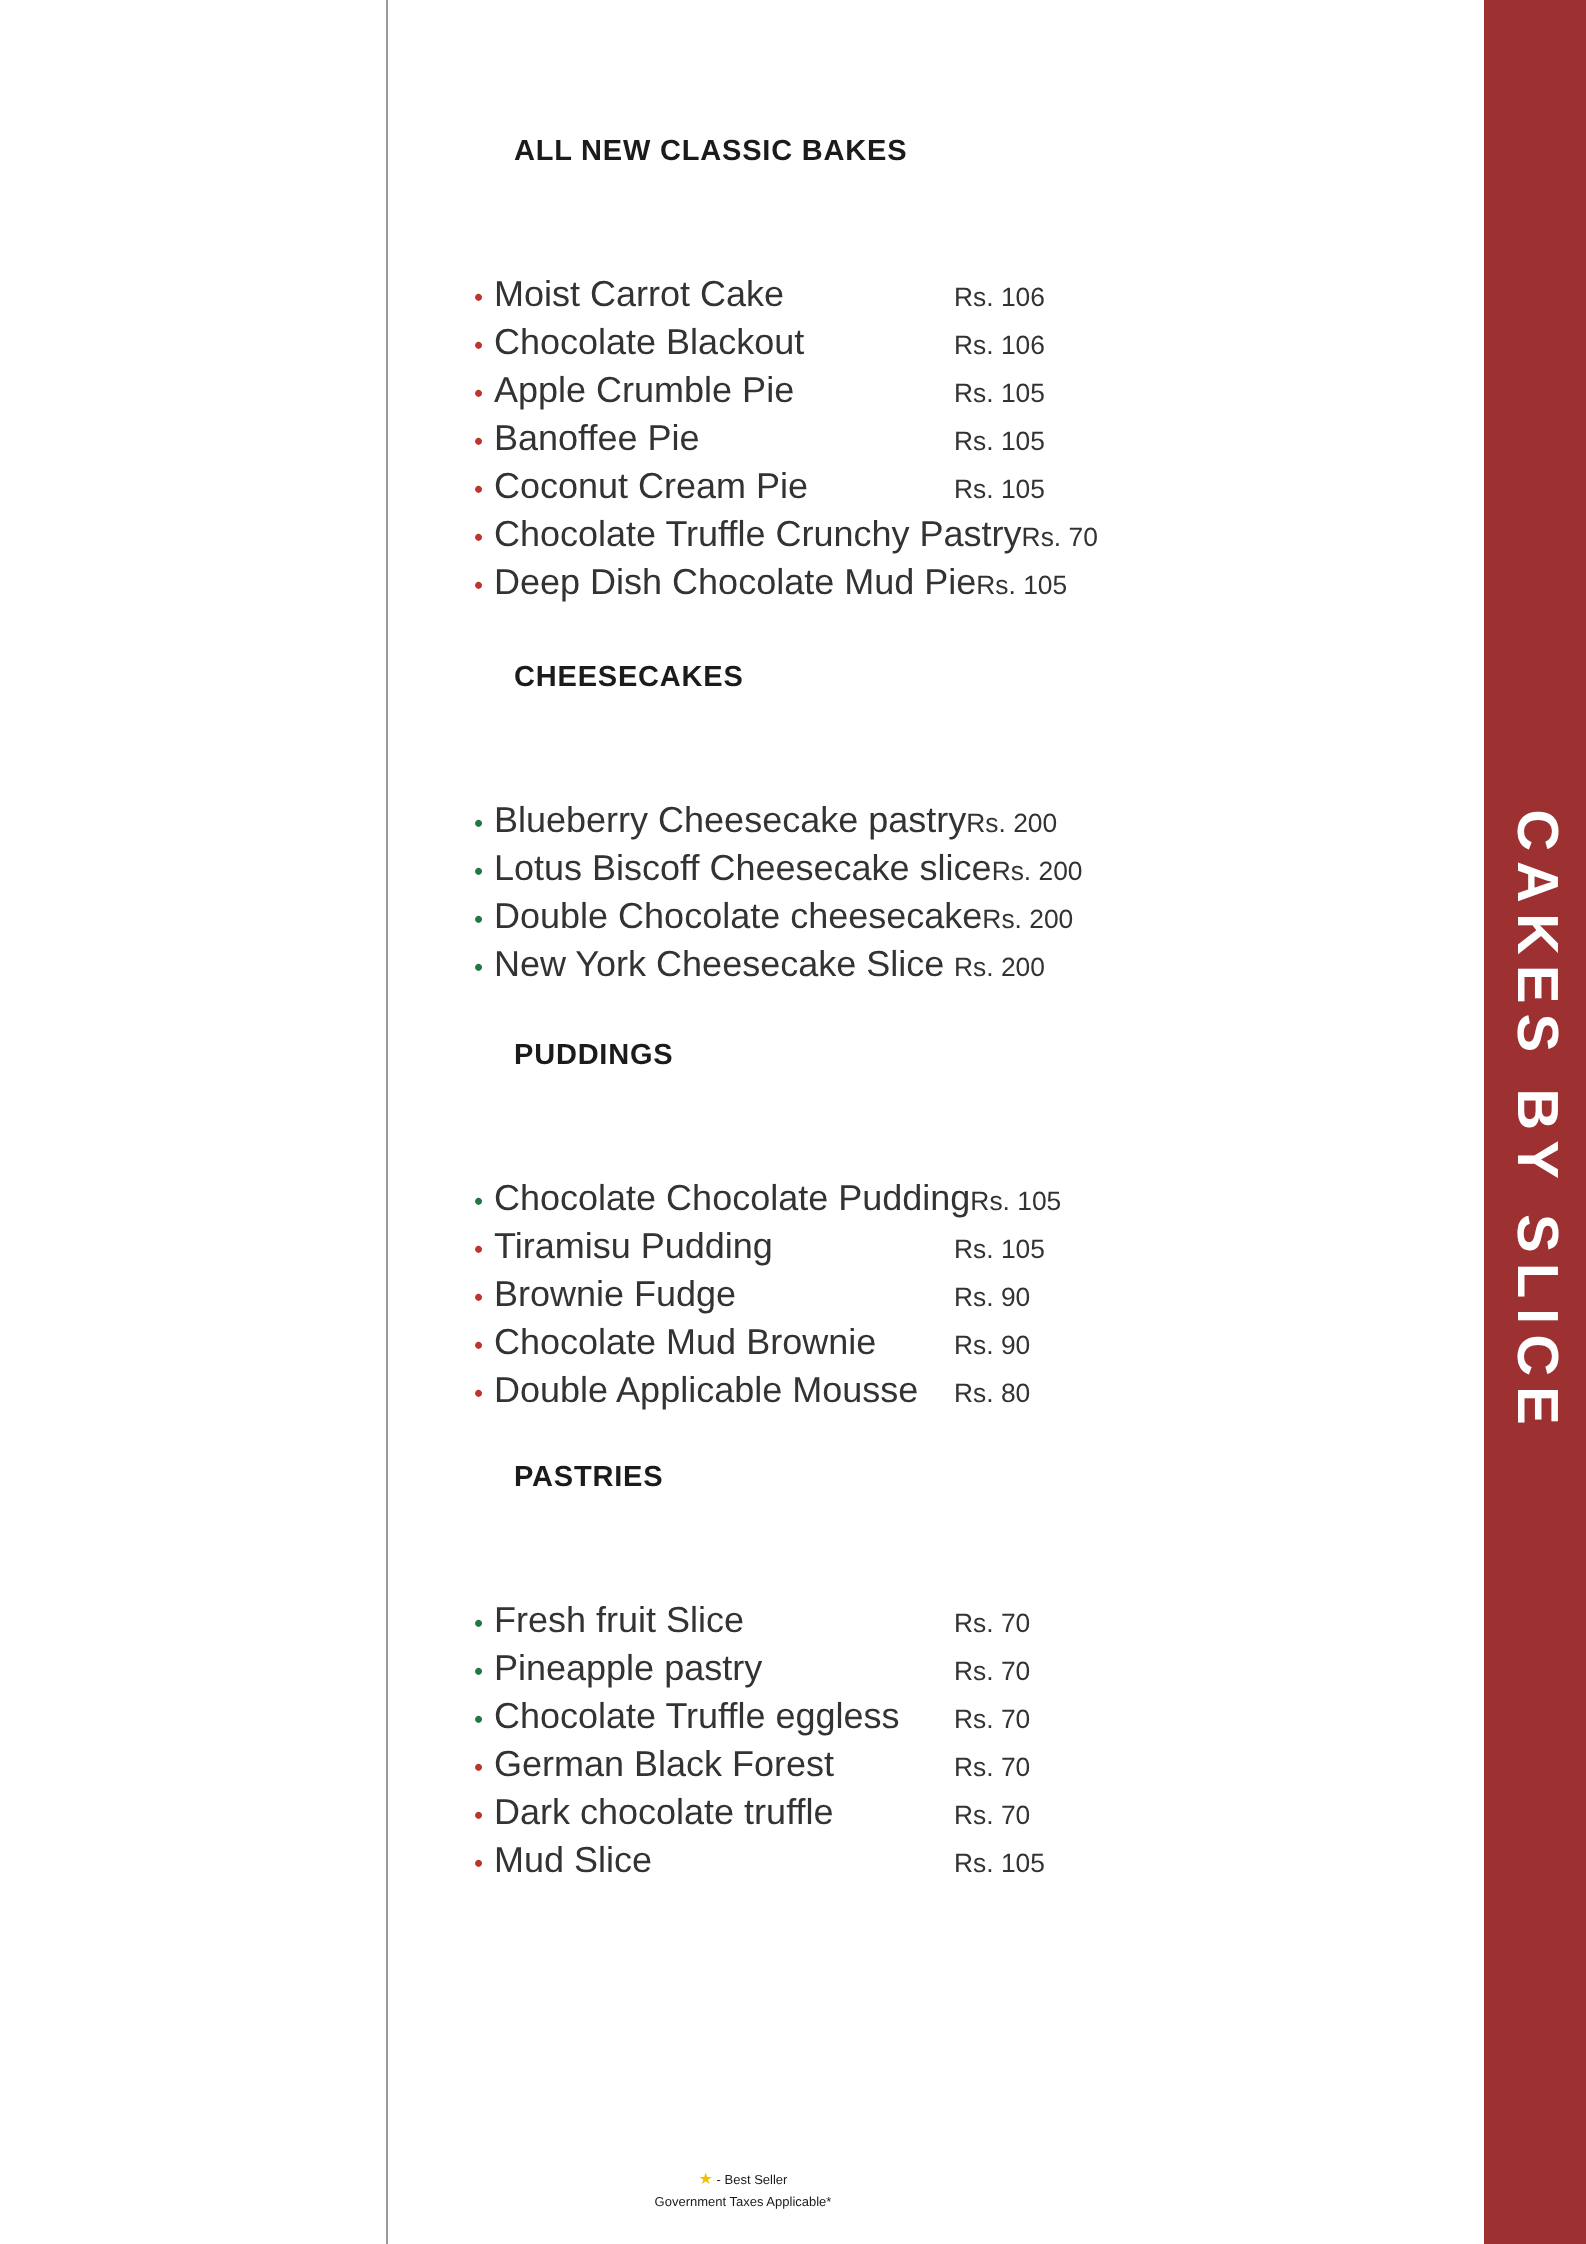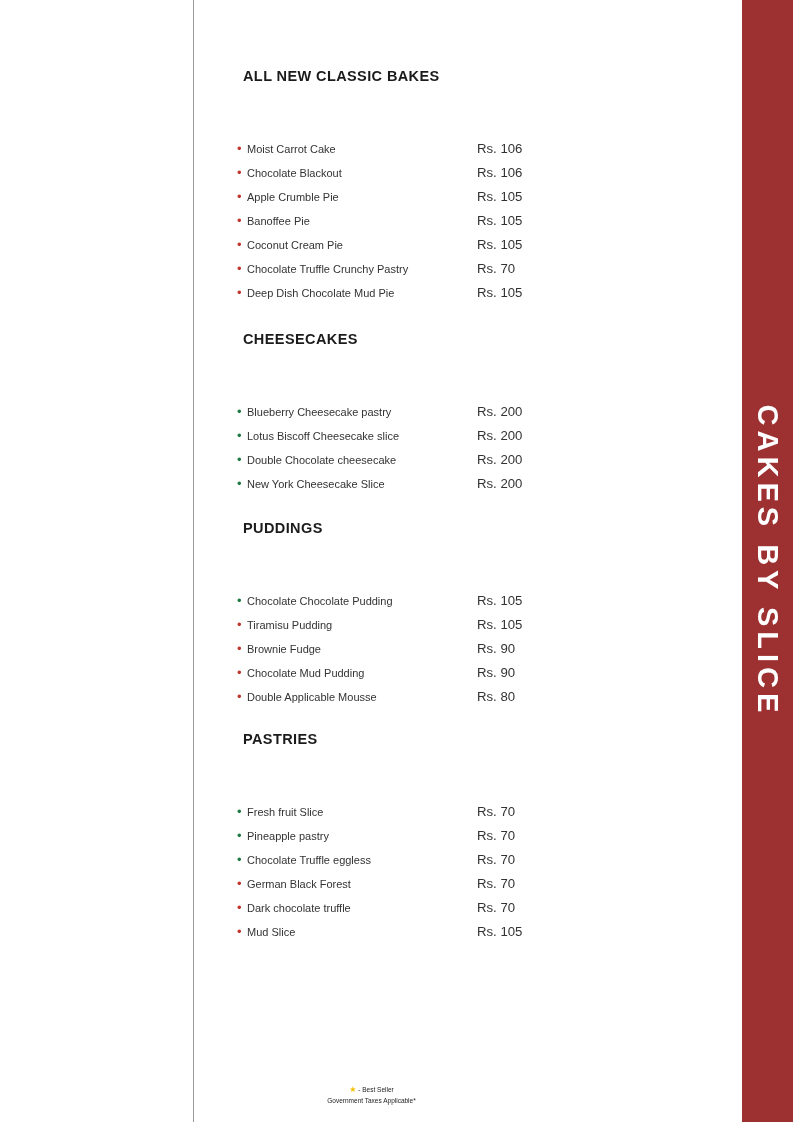--- a/index.html
+++ b/index.html
@@ -67,21 +67,21 @@
   .section {
     position: absolute;
     left: 43px;
     width: 300px;
   }
   .section-title {
     font-size: 14.5px;
     font-weight: bold;
     letter-spacing: 0.4px;
     color: #1b1b1b;
-    margin: 0 0 9px 6px;
+    margin: 0 0 9px 20px;
     font-family: "Liberation Sans", sans-serif;
   }
   .item {
     display: flex;
     align-items: baseline;
     height: 24px;
   }
   .bullet {
     width: 10px;
     flex: 0 0 10px;
@@ -90,21 +90,21 @@
     text-align: left;
   }
   .bullet::before {
     content: "\2022";
   }
   .b-red { color: #c0342c; }
   .b-green { color: #1f7a42; }
 
   .item-name {
     flex: 1 1 auto;
-    font-size: 11px;
+    font-size: 18px;
     color: #333333;
     white-space: nowrap;
     font-family: "Liberation Sans", sans-serif;
   }
   .item-price {
     flex: 0 0 60px;
     width: 60px;
     font-size: 13.2px;
     color: #333333;
     text-align: left;
@@ -214,21 +214,21 @@
         <span class="item-name">Tiramisu Pudding</span>
         <span class="item-price">Rs. 105</span>
       </div>
       <div class="item">
         <span class="bullet b-red"></span>
         <span class="item-name">Brownie Fudge</span>
         <span class="item-price">Rs. 90</span>
       </div>
       <div class="item">
         <span class="bullet b-red"></span>
-        <span class="item-name">Chocolate Mud Pudding</span>
+        <span class="item-name">Chocolate Mud Brownie</span>
         <span class="item-price">Rs. 90</span>
       </div>
       <div class="item">
         <span class="bullet b-red"></span>
         <span class="item-name">Double Applicable Mousse</span>
         <span class="item-price">Rs. 80</span>
       </div>
     </div>
 
     <div class="section" id="sec-pastries">

